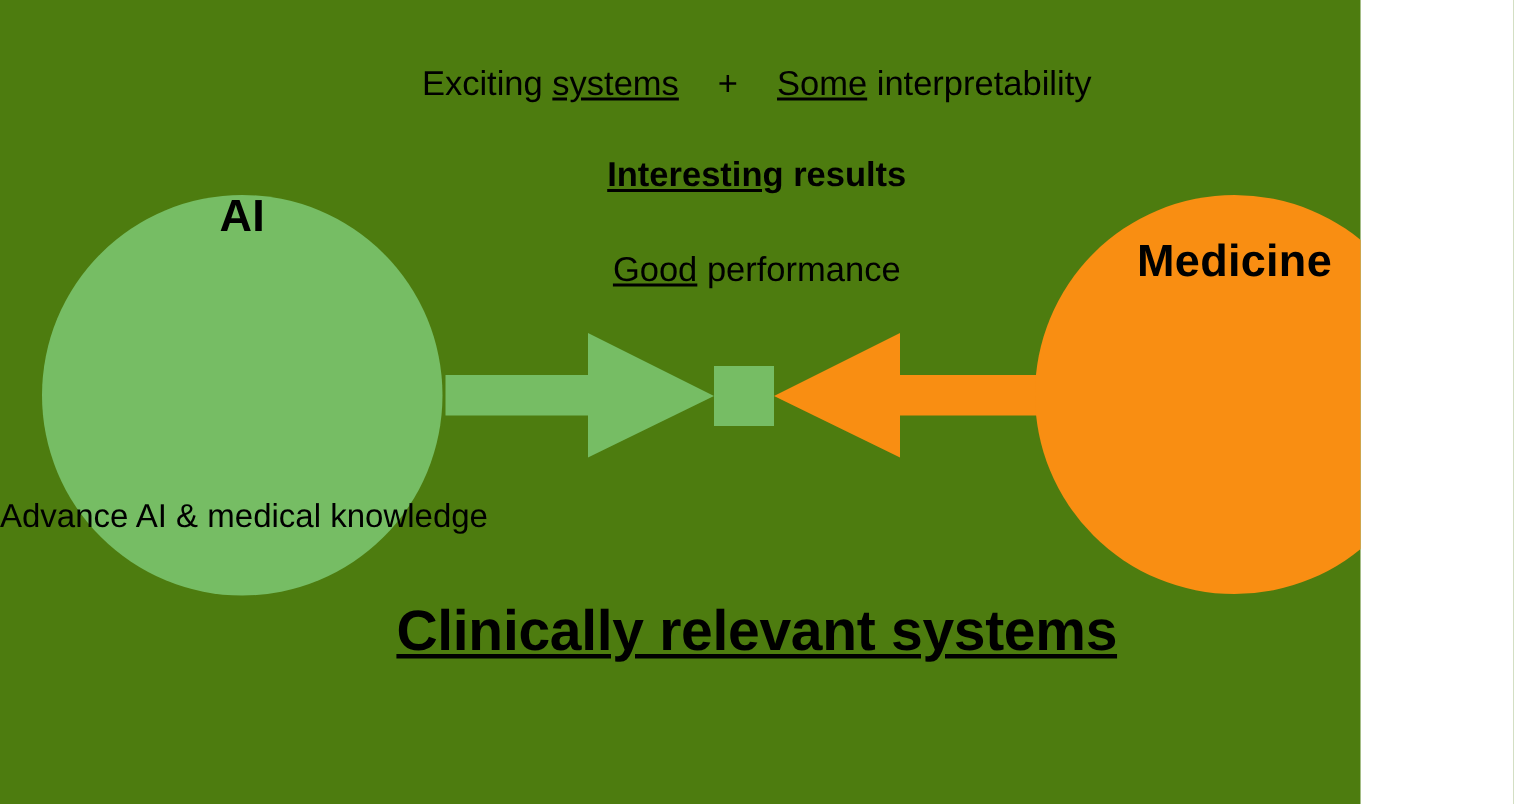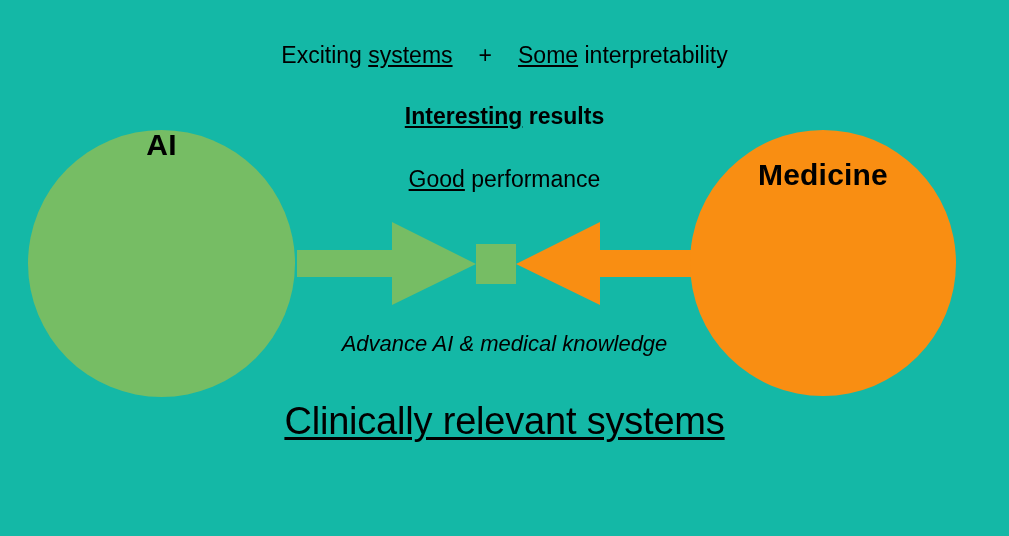--- a/index.html
+++ b/index.html
@@ -6,23 +6,23 @@
     margin: 0;
     padding: 0;
     background: #ffffff;
   }
   body {
     font-family: "Liberation Sans", sans-serif;
     -webkit-font-smoothing: antialiased;
   }
   #canvas {
     position: relative;
-    width: 1009px;
+    width: 907px;
     height: 536px;
-    background: #14b8a6;
+    background: #4d7c0f;
     overflow: hidden;
   }
 
   
   .node-circle {
     position: absolute;
     border-radius: 50%;
     display: flex;
     align-items: flex-start;
     justify-content: center;
@@ -101,32 +101,31 @@
     top: 168px;
     width: 1009px;
     text-align: center;
     font-size: 23px;
   }
 
   #line-advance {
     left: 0;
     top: 333px;
     width: 1009px;
-    text-align: center;
+    text-align: left;
     font-size: 22px;
-    font-style: italic;
   }
 
   #line-conclusion {
     left: 0;
     top: 402px;
     width: 1009px;
     text-align: center;
     font-size: 38px;
-    font-weight: normal;
+    font-weight: bold;
     letter-spacing: -0.2px;
   }
   #line-conclusion .u { text-underline-offset: 3px; text-decoration-thickness: 3px; }
 </style>
 </head>
 <body>
 
 <div id="canvas">
 
   <div class="caption" id="line-top">

